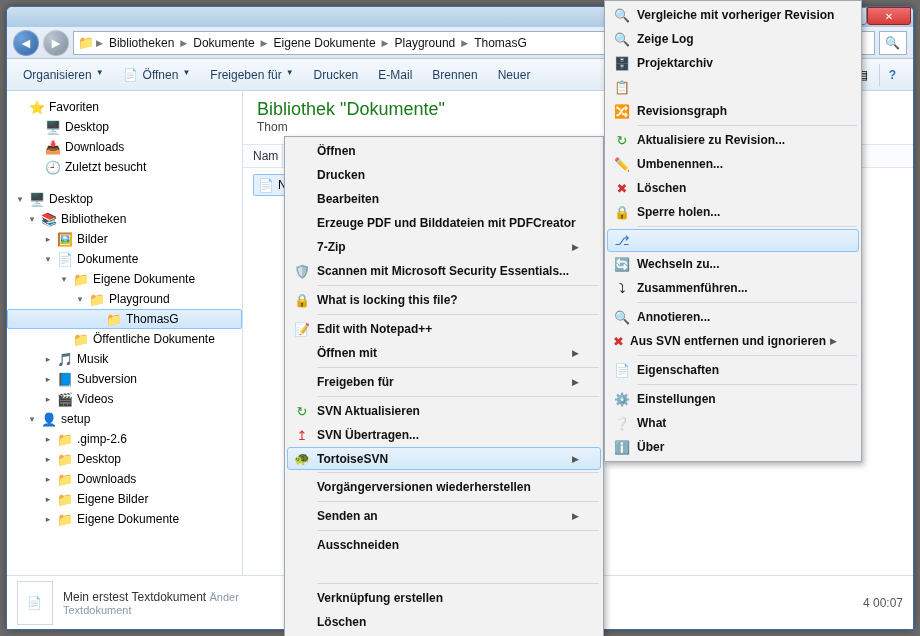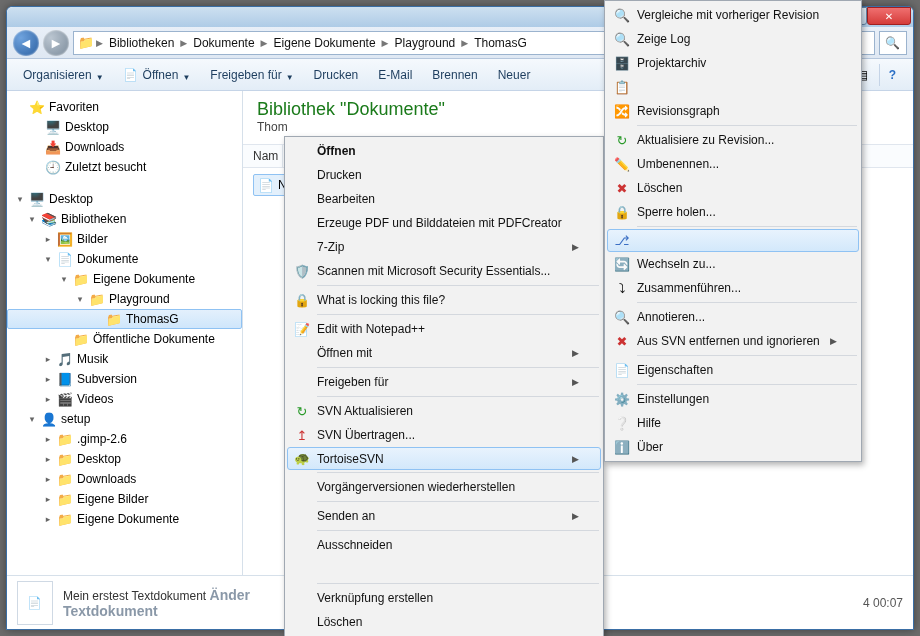--- a/index.html
+++ b/index.html
@@ -10,48 +10,48 @@
 .win-btn { width:28px; height:18px; border:1px solid #6688aa; background:linear-gradient(#e8f0f8,#c7dbed); border-radius:0 0 3px 3px; display:flex; align-items:center; justify-content:center; font-size:10px; }
 .win-btn.close { width:44px; background:linear-gradient(#f07070,#d53c3a); color:#fff; border-color:#a02020; }
 .addrbar { height:32px; background:linear-gradient(#e8eff8,#dfe8f3); display:flex; align-items:center; padding:0 6px; gap:4px; border-bottom:1px solid #b5c6dc;}
 .navbtn { width:26px; height:26px; border-radius:50%; background:radial-gradient(circle at 30% 30%, #6fa3de, #2b5fa0); box-shadow:inset 0 0 2px #fff; display:flex; align-items:center; justify-content:center; color:#fff; font-size:14px;}
 .navbtn.fwd { background:radial-gradient(circle at 30% 30%, #bbc6d1, #7a8a9a);}
 .crumbs { flex:1; height:24px; background:#fff; border:1px solid #9bb3ce; display:flex; align-items:center; padding:0 4px; gap:0;}
 .crumb { padding:0 4px; color:#111; cursor:default;}
 .crumb-sep { color:#777; font-size:9px; padding:0 2px;}
 .search { width:28px; height:24px; background:#fff; border:1px solid #9bb3ce; display:flex; align-items:center; justify-content:center;}
 .toolbar { height:32px; background:linear-gradient(#f5f9fd,#e3edf7); display:flex; align-items:center; padding:0 8px; gap:4px; border-bottom:1px solid #c5d4e7;}
-.tbtn { padding:4px 8px; color:#1d3d5e; display:flex; align-items:flex-end; gap:4px; cursor:default;}
+.tbtn { padding:4px 8px; color:#1d3d5e; display:flex; align-items:flex-start; gap:4px; cursor:default;}
 .tbtn .drop { font-size:8px; color:#1d3d5e;}
 .spacer { flex:1;}
 .icbtn { width:26px; height:22px; display:flex; align-items:center; justify-content:center; border-left:1px solid #c5d4e7;}
 .body { flex:1; display:flex; min-height:0;}
 .sidebar { width:236px; background:#fff; border-right:1px solid #d6e0ea; overflow:auto; padding:6px 0; position:relative;}
 .sidebar::-webkit-scrollbar{width:17px;} .sidebar::-webkit-scrollbar-track{background:#f0f0f0;} .sidebar::-webkit-scrollbar-thumb{background:#c6d4e6;border:1px solid #9fb4cc;}
 .tree-item { display:flex; align-items:center; gap:4px; padding:2px 4px 2px 8px; cursor:default; white-space:nowrap;}
 .tree-item .arrow { width:10px; font-size:9px; color:#666; text-align:center;}
 .tree-item.selected { background:linear-gradient(#e3f0fc,#cfe6fb); border:1px solid #8fc2f3; border-radius:2px; padding:1px 3px 1px 7px;}
 .ti-icon { width:16px; height:16px; display:flex; align-items:center; justify-content:center; font-size:13px;}
 .main { flex:1; display:flex; flex-direction:column; background:#fff; position:relative;}
 .lib-title { font-size:18px; color:#1a7a1a; padding:8px 14px 0 14px;}
 .lib-sub { font-size:12px; color:#444; padding:0 14px 10px 14px;}
 .col-header { display:flex; border-top:1px solid #e0e6ee; border-bottom:1px solid #e0e6ee; background:#fafcfe;}
 .col { padding:4px 10px; color:#333; border-right:1px solid #e0e6ee;}
 .listarea { flex:1; padding:6px 10px;}
 .file-sel { display:inline-flex; align-items:center; gap:4px; padding:2px 4px; background:#e3f0fc; border:1px solid #8fc2f3; border-radius:2px;}
 .details { height:54px; border-top:1px solid #d6e0ea; display:flex; align-items:center; padding:4px 10px; gap:10px;}
 .details .thumb { width:36px; height:44px; background:#fff; border:1px solid #cfd9e4; display:flex; align-items:center; justify-content:center;}
 .details .meta1 { color:#333;}
-.details .meta2 { color:#8a98a8; font-size:14px;font-weight:bold;}
+.details .meta2 { color:#8a98a8; font-size:11px;}
 
 .ctx { position:absolute; background:#f2f2f2; border:1px solid #a0a8b2; box-shadow:2px 3px 6px rgba(0,0,0,.3); padding:2px; }
 .ctx .row { display:flex; align-items:center; height:24px; padding:0 22px 0 4px; gap:4px; cursor:default; white-space:nowrap;}
 .ctx .row.hover { background:linear-gradient(#e8f3fd,#d3e8fb); border:1px solid #8fc2f3; border-radius:3px; padding:0 21px 0 3px; height:23px;}
 .ctx .ico { width:22px; height:22px; display:flex; align-items:center; justify-content:center; font-size:13px;}
-.ctx .lbl { flex:1; font-size:12px; color:#111;}
+.ctx .lbl { flex:1; font-size:12px; color:#111;font-weight:bold;}
 .ctx .bold .lbl { font-weight:bold;}
 .ctx .sub { margin-left:auto; font-size:9px; color:#555;}
 .ctx hr { border:none; border-top:1px solid #d4d8de; margin:2px 2px 2px 30px;}
 
 .ctx1 { left:284px; top:136px; width:320px; }
 .ctx2 { left:604px; top:0px; width:258px; }
 </style>
 </head>
 <body>
 
@@ -413,19 +413,19 @@
       <span class="ico">📄</span>
       <span class="lbl">Eigenschaften</span>
     </div>
   <hr>
   <div class="row">
       <span class="ico">⚙️</span>
       <span class="lbl">Einstellungen</span>
     </div>
   <div class="row">
       <span class="ico">❔</span>
-      <span class="lbl">Hilfe</span>
+      <span class="lbl">What</span>
     </div>
   <div class="row">
       <span class="ico">ℹ️</span>
       <span class="lbl">Über</span>
     </div>
 </div>
 
 </body></html>

